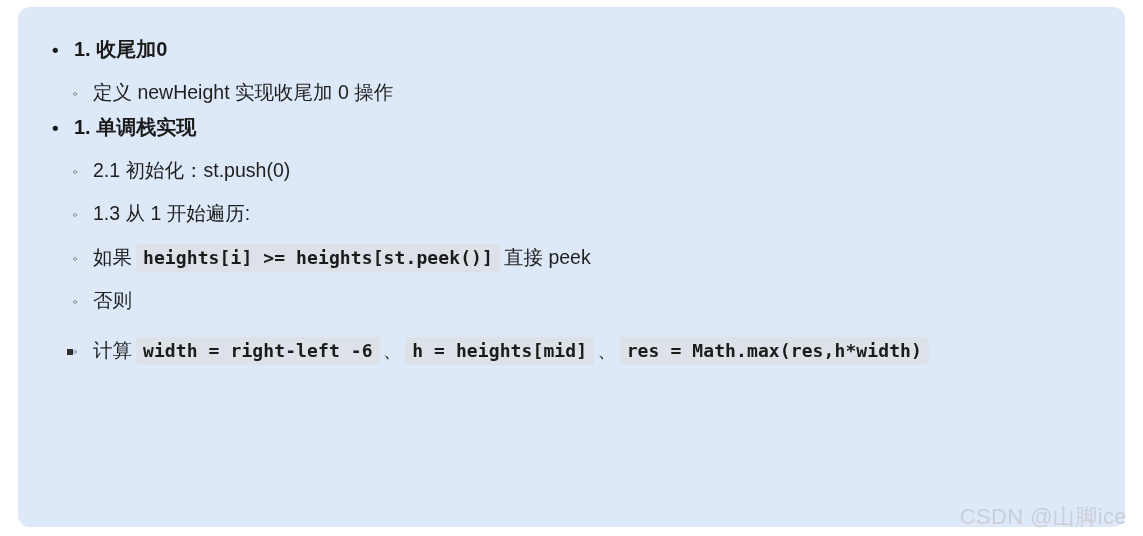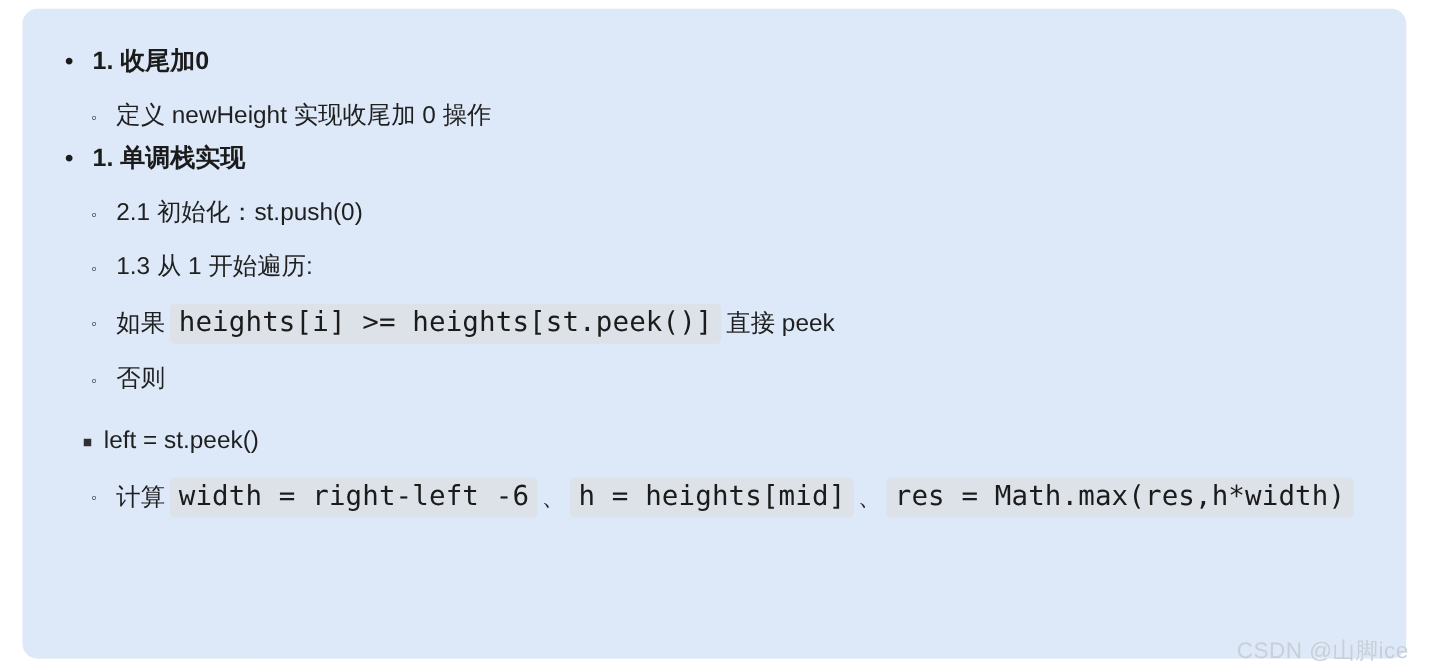--- a/index.html
+++ b/index.html
@@ -107,38 +107,39 @@
 
   .bold { font-weight: normal; }
 
   
   code.chip {
     font-family: "DejaVu Sans Mono", "Liberation Mono", monospace;
     background: #dde1e8;
     color: #1b1b1b;
     border-radius: 4px;
     padding: 3px 7px 4px 7px;
-    font-size: 22px;
+    font-size: 18px;
     letter-spacing: 0.1px;
     white-space: pre;
+    font-weight: bold;
   }
 
   .sep {
     color: #1f1f1f;
     padding: 0 3px;
   }
 
   .gap-sm { display: inline-block; width: 4px; }
 
   
   .watermark {
     position: absolute;
     right: 16px;
     bottom: 4px;
-    font-size: 18px;
+    font-size: 22px;
     color: #c9cfd8;
     font-family: "Liberation Sans", "DejaVu Sans", sans-serif;
     letter-spacing: 0.4px;
     white-space: nowrap;
     pointer-events: none;
   }
 </style>
 </head>
 <body>
 
@@ -182,21 +183,20 @@
         </li>
 
         <li class="l2">
           <span class="bullet2">◦</span>
           <span>否则</span>
         </li>
 
         <ul class="lvl3">
           <li class="l3">
             <span class="bullet3"></span>
-            <span>left = st.peek()</span>
           </li>
         </ul>
 
         <li class="l2">
           <span class="bullet2">◦</span>
           <span>计算</span><span class="gap-sm"></span><code class="chip">width = right-left -6</code><span class="sep">、</span><code class="chip">h = heights[mid]</code><span class="sep">、</span><code class="chip">res = Math.max(res,h*width)</code>
         </li>
 
       </ul>
     </ul>

